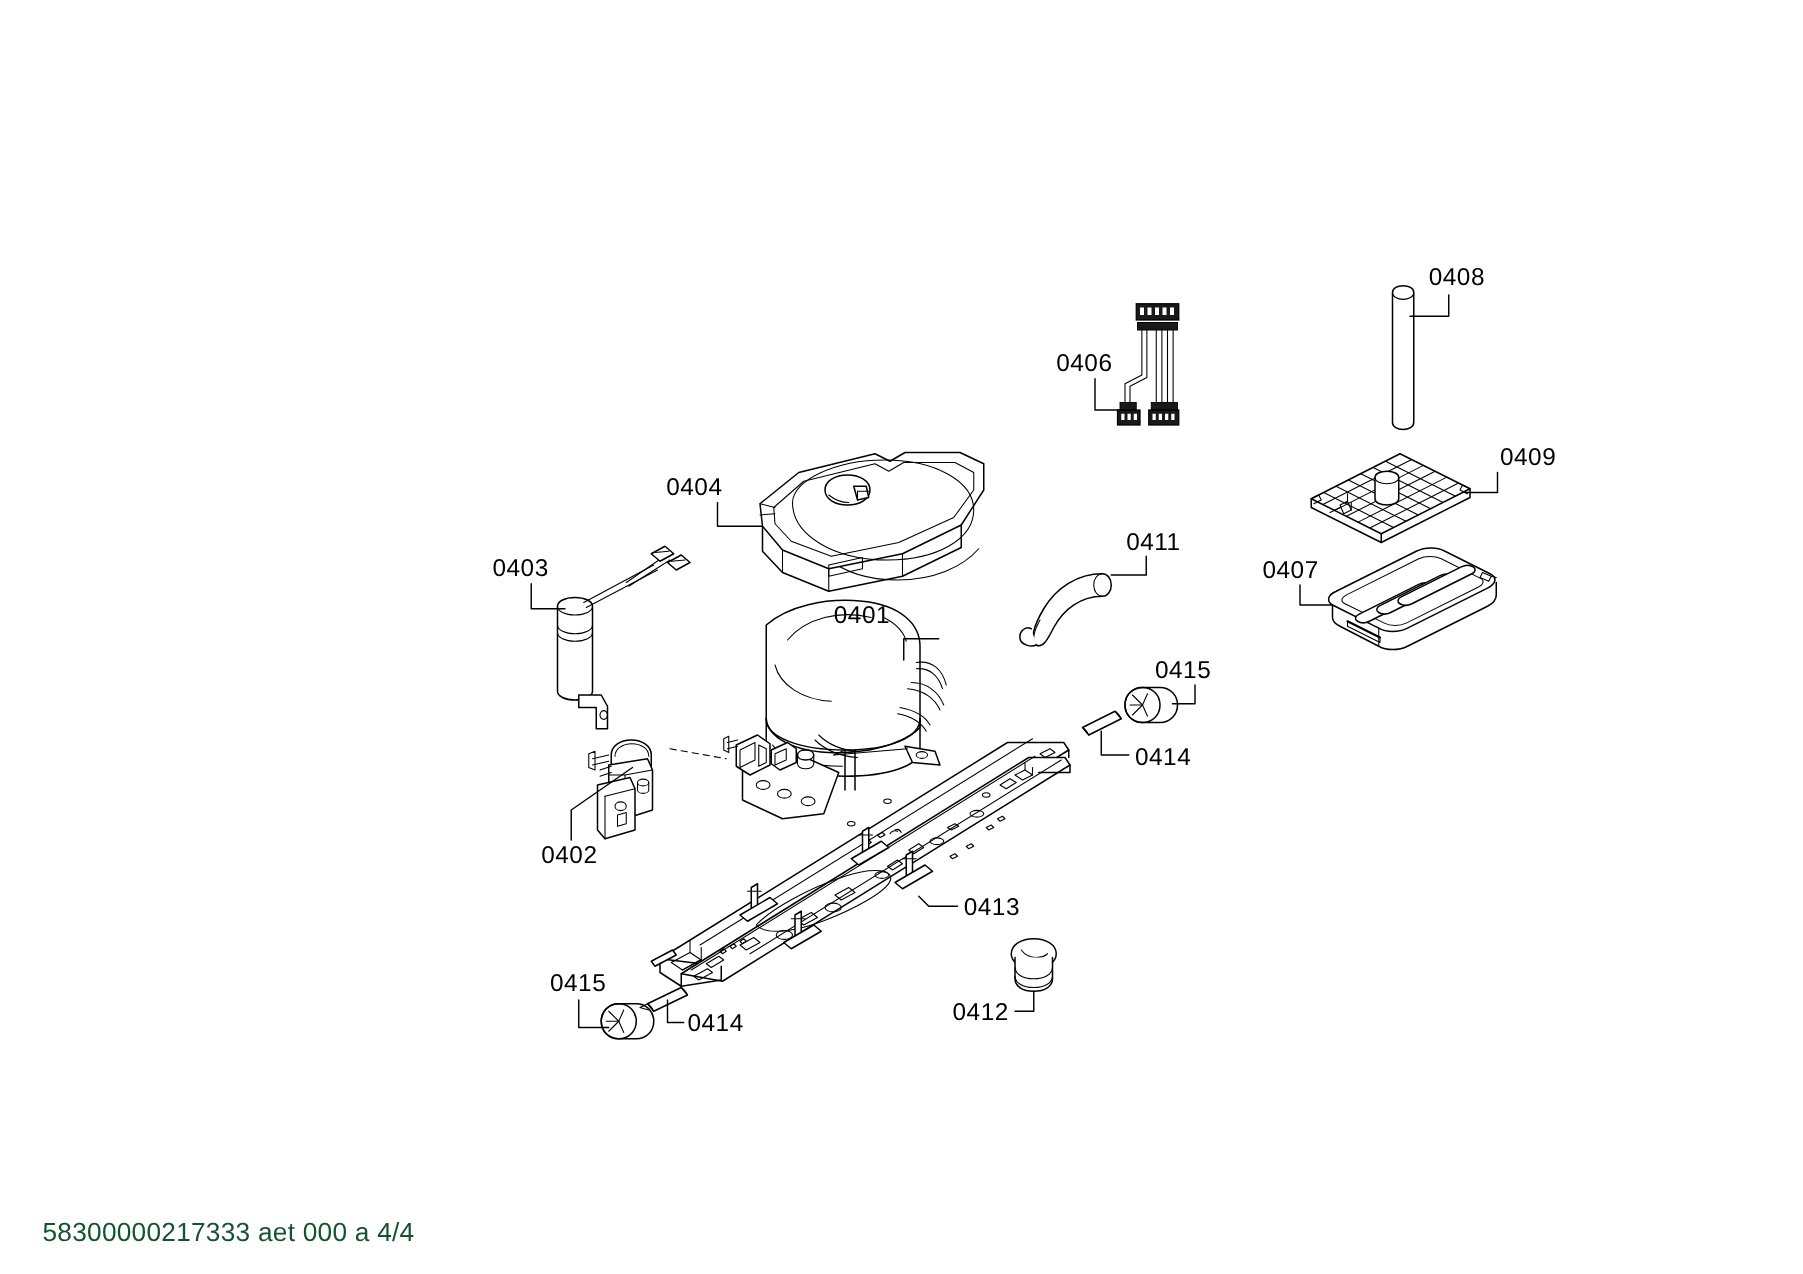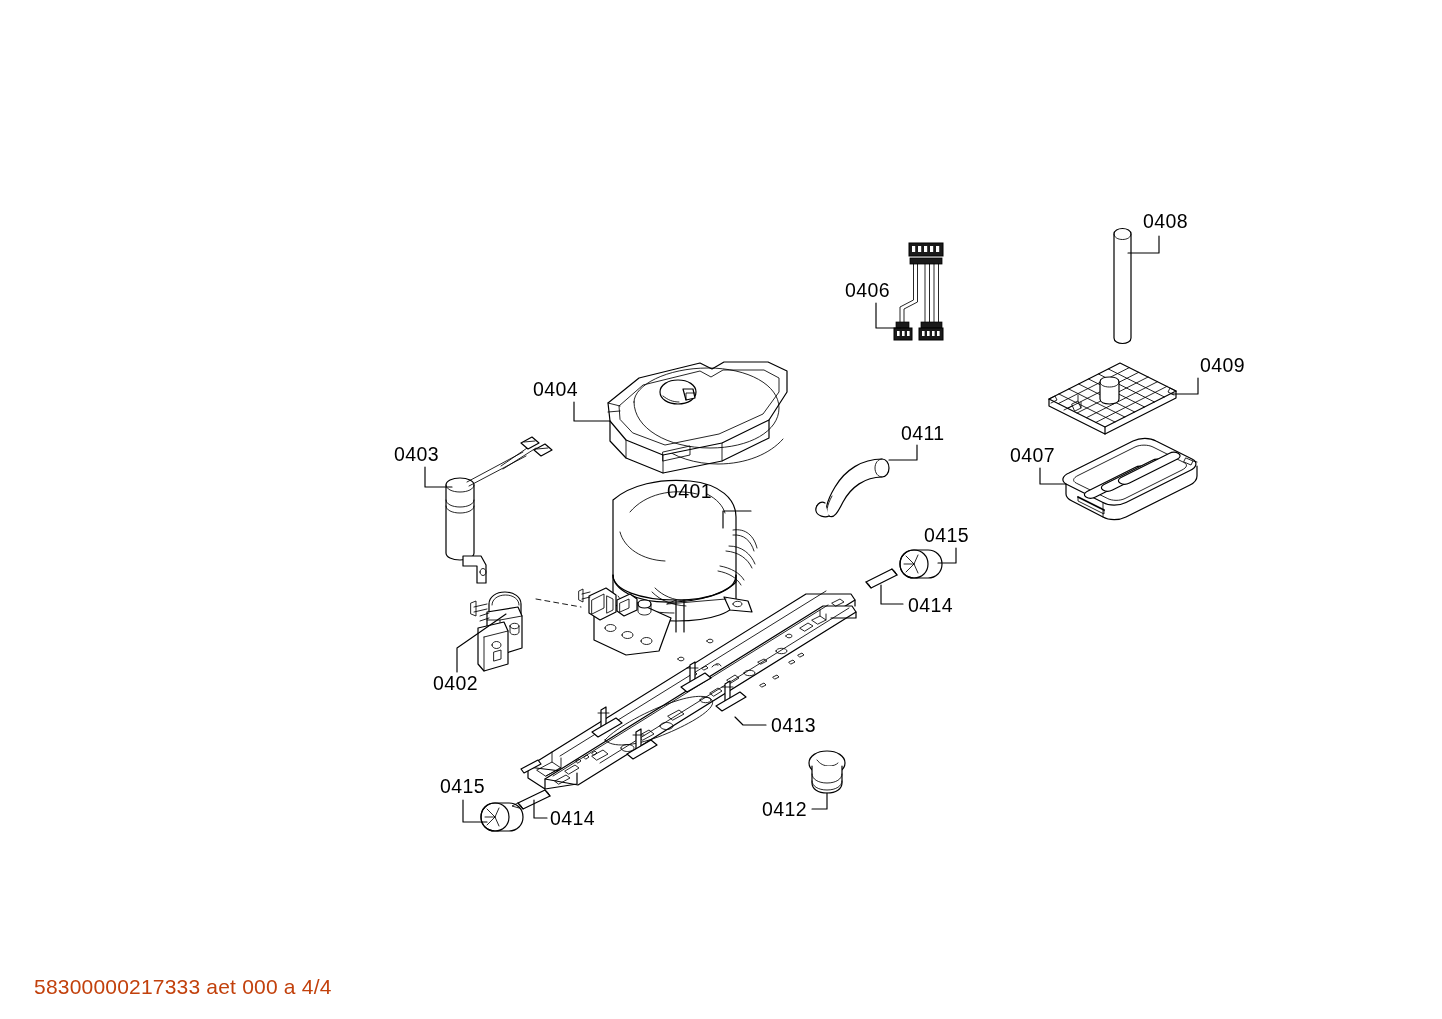--- a/index.html
+++ b/index.html
@@ -29,21 +29,21 @@
     width: 1442px;
     height: 1019px;
   }
   .footer-text {
     position: absolute;
     left: 34px;
     top: 975px;
     font-family: "Liberation Sans", sans-serif;
     font-size: 21px;
     letter-spacing: 0.2px;
-    color: #c2410c;
+    color: #14532d;
     white-space: nowrap;
   }
   
   svg text.callout {
     font-family: "Liberation Sans", sans-serif;
     font-size: 19.5px;
     fill: #000000;
     letter-spacing: 0.4px;
   }
   .ln { fill: none; stroke: #000; stroke-width: 1.2; stroke-linecap: round; stroke-linejoin: round; }

